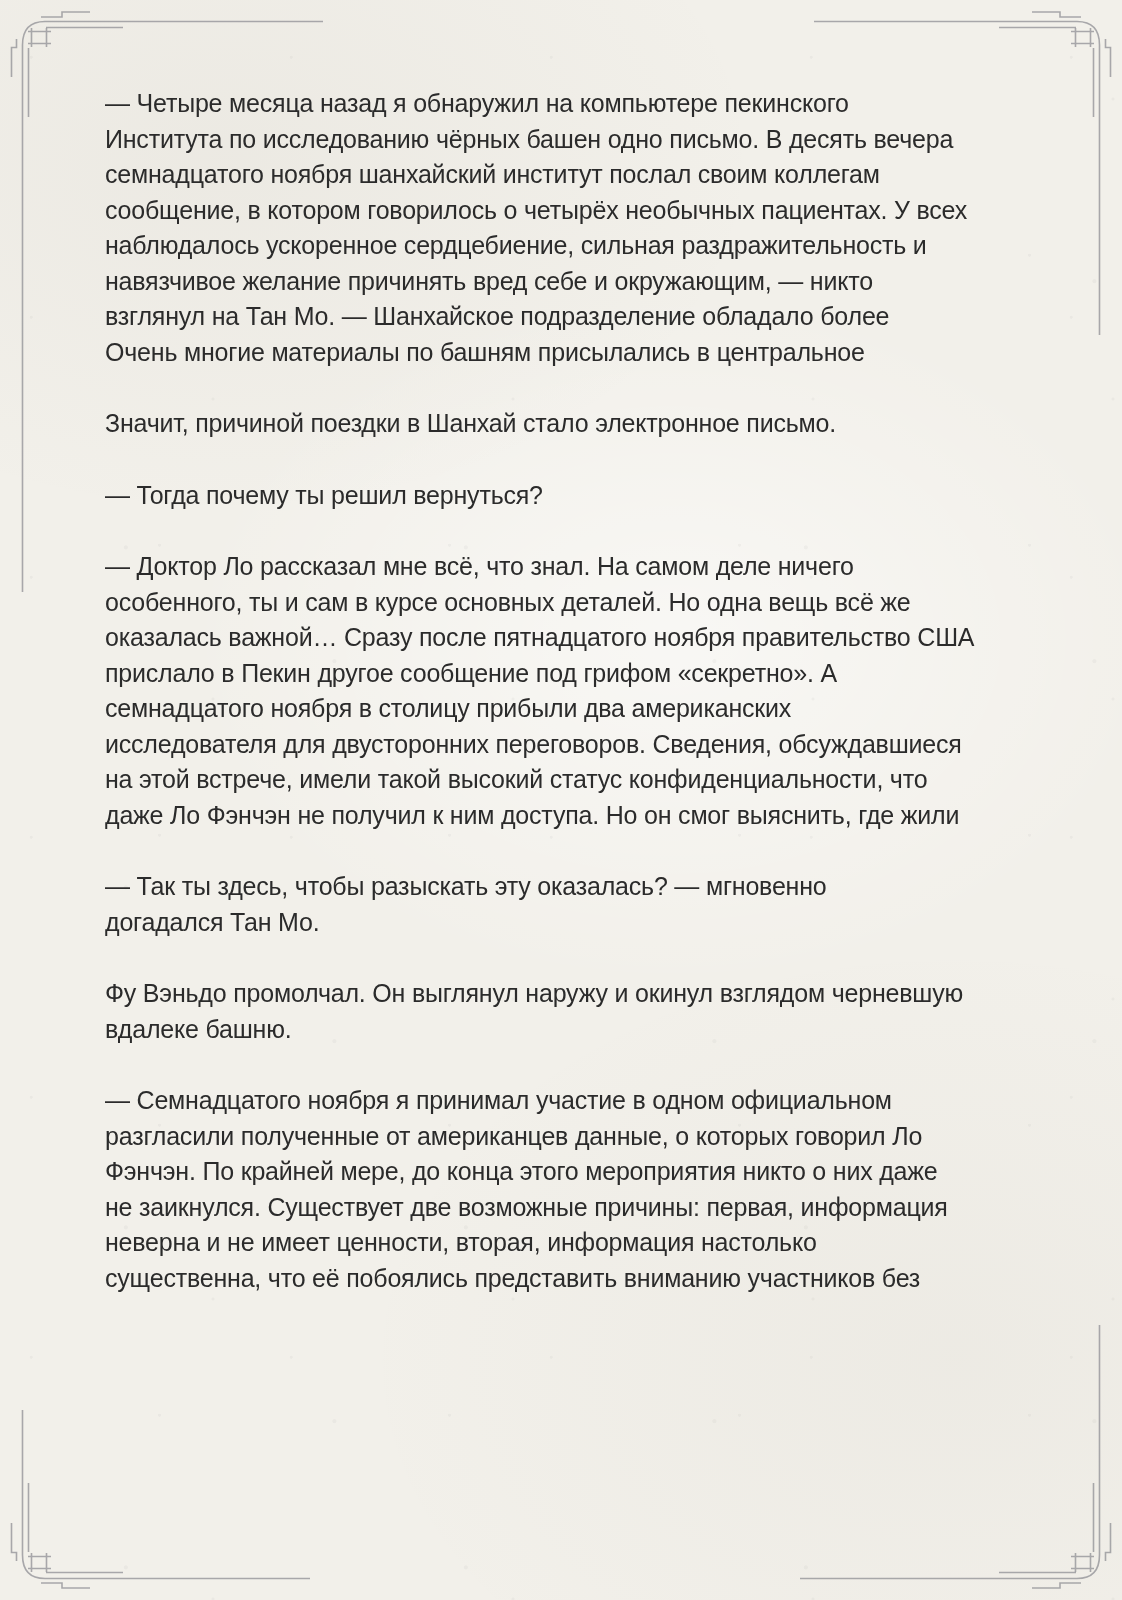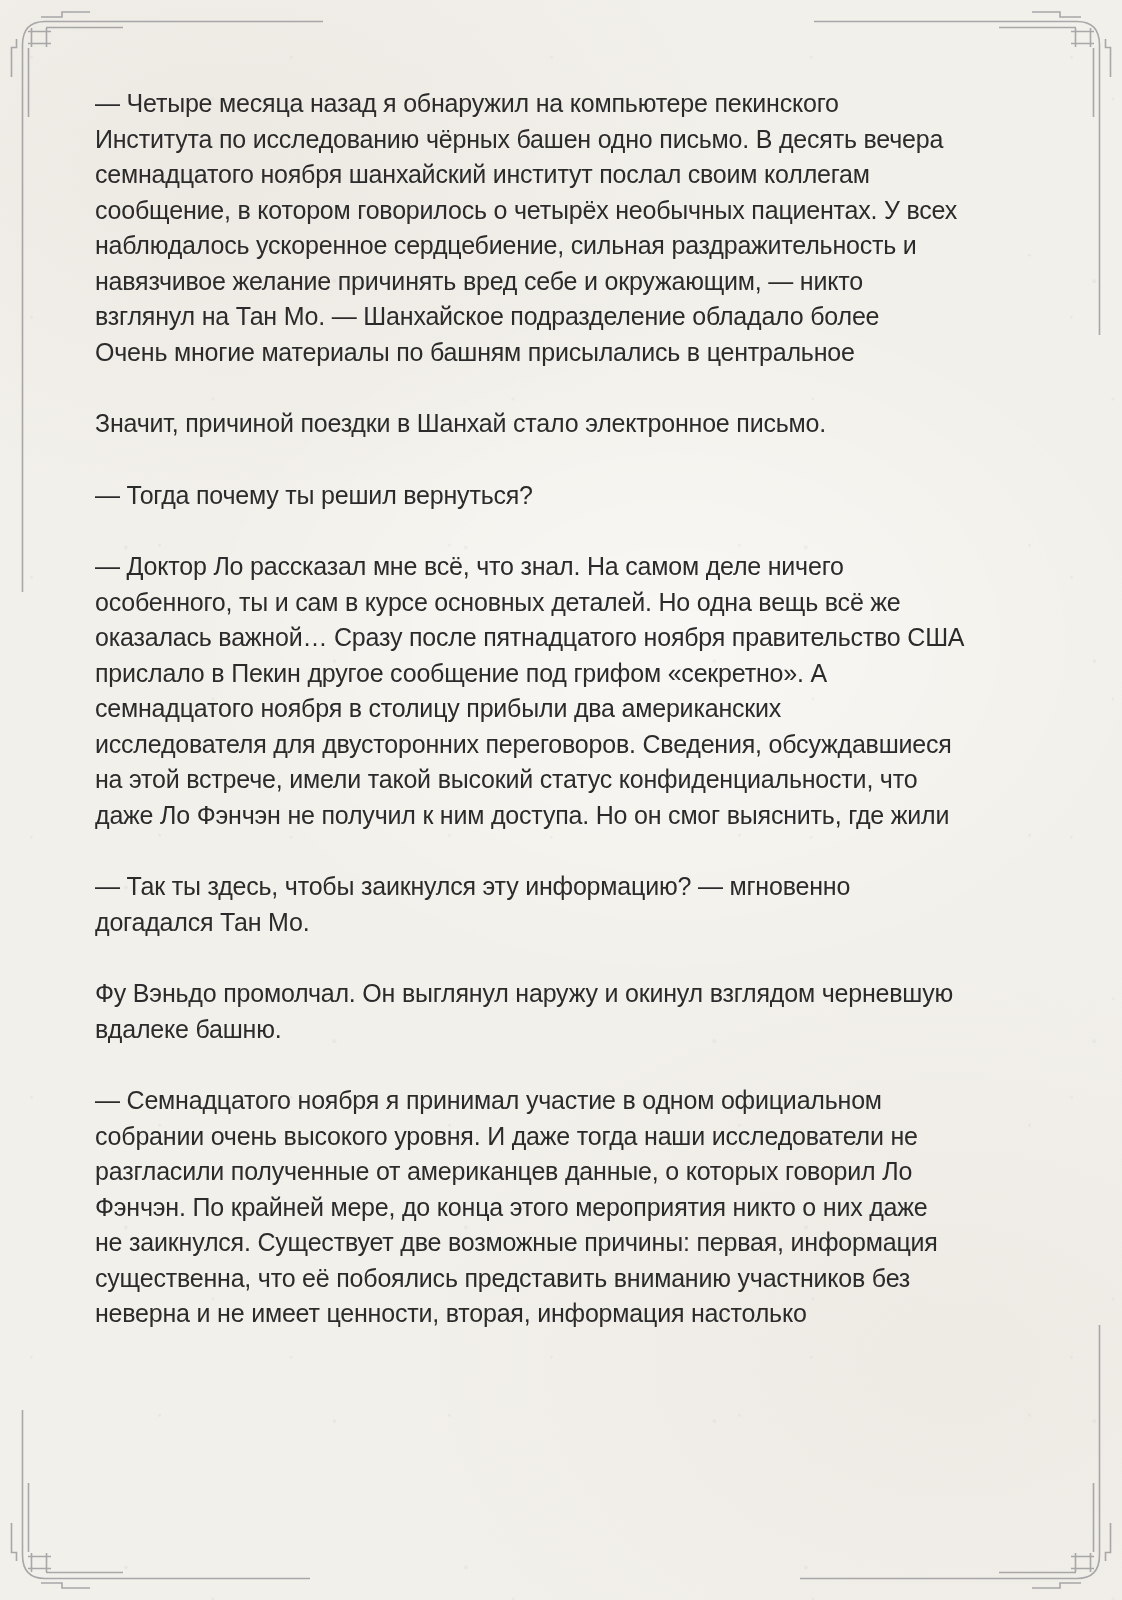--- a/index.html
+++ b/index.html
@@ -44,21 +44,21 @@
     pointer-events: none;
   }
   .corner svg { display: block; width: 360px; height: 600px; }
   .corner path, .corner line { stroke: var(--frame); stroke-width: 1.6; fill: none; opacity: 0.75; }
   .corner-tl { top: 0; left: 0; }
   .corner-tr { top: 0; right: 0; transform: scaleX(-1); }
   .corner-bl { bottom: 0; left: 0; transform: scaleY(-1); }
   .corner-br { bottom: 0; right: 0; transform: scale(-1,-1); }
   .page-text {
     position: absolute;
-    left: 95px;
+    left: 105px;
     top: 86px;
     width: 945px;
     color: var(--ink);
     font-size: 25px;
     line-height: 35.5px;
     letter-spacing: -0.2px;
     font-weight: 400;
   }
   .page-text p { margin: 0 0 36px 0; }
   .page-text .line { display: block; white-space: pre; }
@@ -133,31 +133,30 @@
         <span class="line">— Доктор Ло рассказал мне всё, что знал. На самом деле ничего</span>
         <span class="line">особенного, ты и сам в курсе основных деталей. Но одна вещь всё же</span>
         <span class="line">оказалась важной… Сразу после пятнадцатого ноября правительство США</span>
         <span class="line">прислало в Пекин другое сообщение под грифом «секретно». А</span>
         <span class="line">семнадцатого ноября в столицу прибыли два американских</span>
         <span class="line">исследователя для двусторонних переговоров. Сведения, обсуждавшиеся</span>
         <span class="line">на этой встрече, имели такой высокий статус конфиденциальности, что</span>
         <span class="line">даже Ло Фэнчэн не получил к ним доступа. Но он смог выяснить, где жили</span>
       </p>
       <p>
-        <span class="line">— Так ты здесь, чтобы заикнулся эту информацию? — мгновенно</span>
+        <span class="line">— Так ты здесь, чтобы разыскать эту оказалась? — мгновенно</span>
         <span class="line">догадался Тан Мо.</span>
       </p>
       <p>
         <span class="line">Фу Вэньдо промолчал. Он выглянул наружу и окинул взглядом черневшую</span>
         <span class="line">вдалеке башню.</span>
       </p>
       <p>
         <span class="line">— Семнадцатого ноября я принимал участие в одном официальном</span>
-        <span class="line">собрании очень высокого уровня. И даже тогда наши исследователи не</span>
         <span class="line">разгласили полученные от американцев данные, о которых говорил Ло</span>
         <span class="line">Фэнчэн. По крайней мере, до конца этого мероприятия никто о них даже</span>
         <span class="line">не заикнулся. Существует две возможные причины: первая, информация</span>
+        <span class="line">неверна и не имеет ценности, вторая, информация настолько</span>
         <span class="line">существенна, что её побоялись представить вниманию участников без</span>
-        <span class="line">неверна и не имеет ценности, вторая, информация настолько</span>
       </p>
     </section>
 
 </main>
 
 </body></html>

